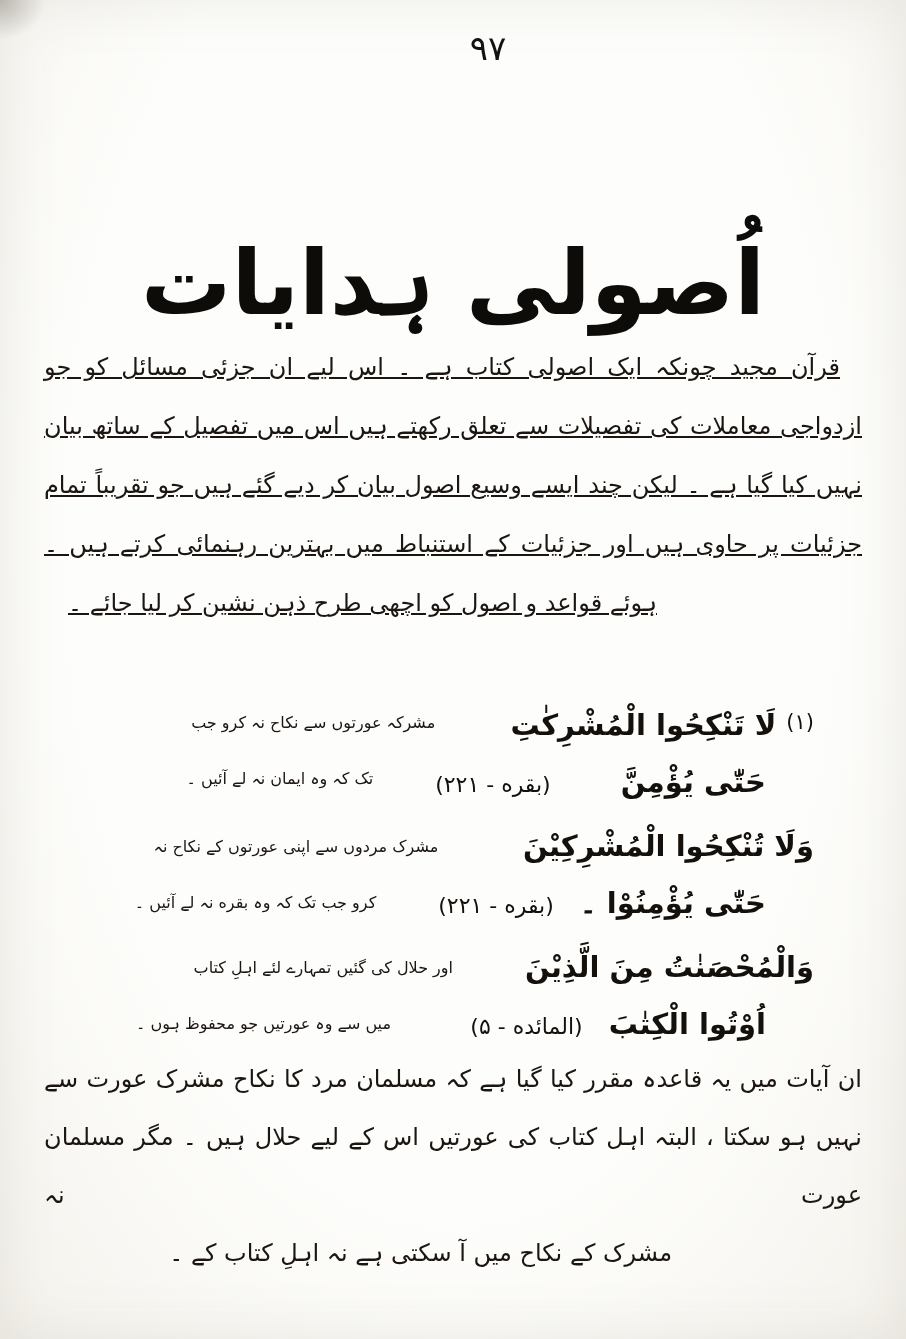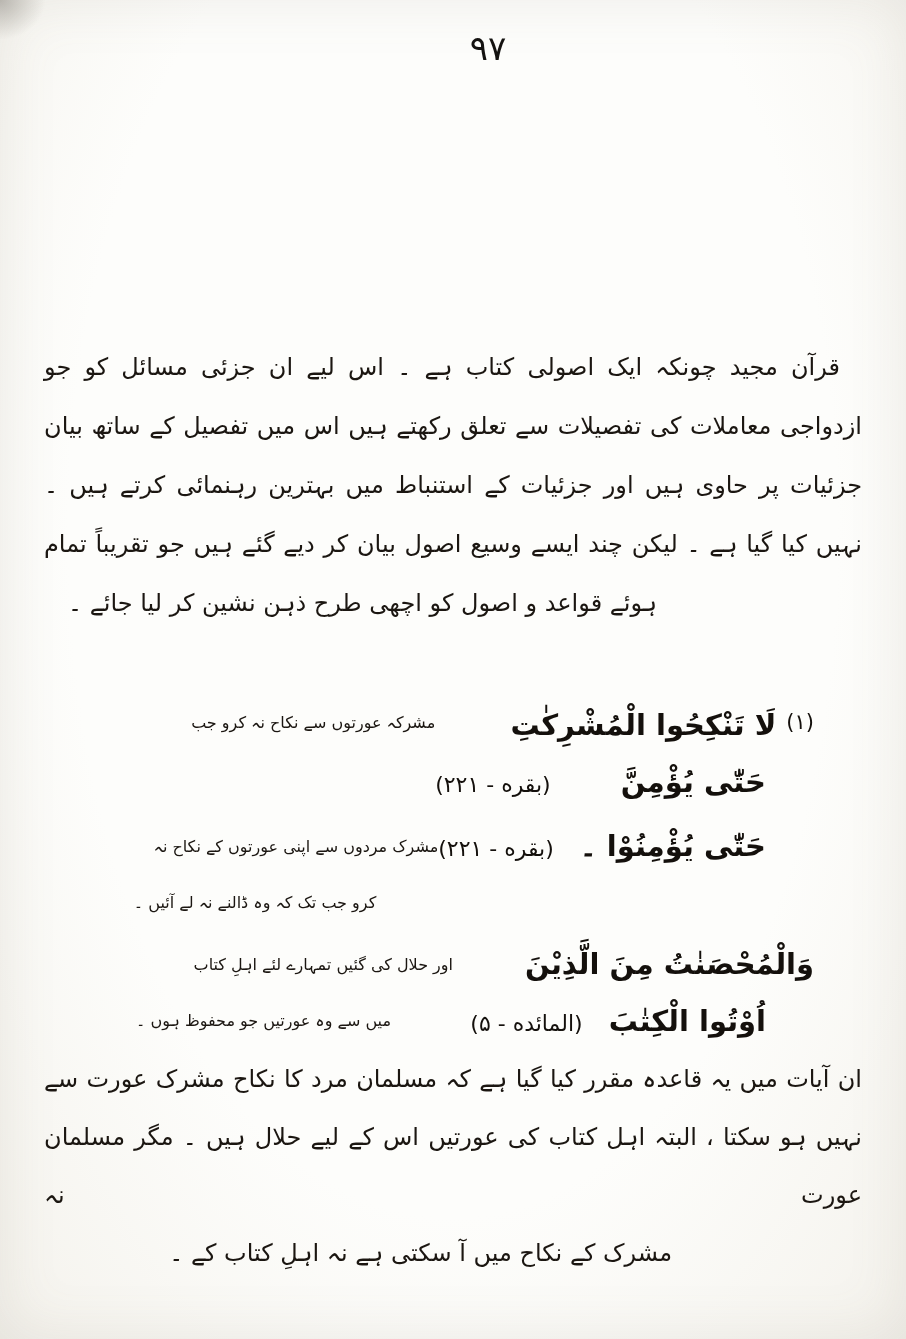--- a/index.html
+++ b/index.html
@@ -40,20 +40,21 @@
     font-weight: bold;
     letter-spacing: 1px;
     color: #0e0c09;
     line-height: 150px;
   }
   .intro-paragraph {
     position: absolute;
     top: 338px;
     right: 44px;
     left: 44px;
+    text-decoration: underline;
   }
   .para-line {
     font-size: 24px;
     line-height: 59px;
     white-space: nowrap;
     text-align: right;
   }
   .jline {
     white-space: normal;
     text-align: justify;
@@ -147,54 +148,59 @@
   }
 </style>
 </head>
 <body>
 
 <div class="scan-page">
   <div class="corner-smudge"></div>
 
   <div class="page-number">۹۷</div>
 
+  <h1 class="page-title">اُصولی ہدایات</h1>
 
   <div class="intro-paragraph">
     <div class="para-line jline first-line">قرآن مجید چونکہ ایک اصولی کتاب ہے ۔ اس لیے ان جزئی مسائل کو جو</div>
     <div class="para-line jline">ازدواجی معاملات کی تفصیلات سے تعلق رکھتے ہیں اس میں تفصیل کے ساتھ بیان</div>
+    <div class="para-line jline">نہیں کیا گیا ہے ۔ لیکن چند ایسے وسیع اصول بیان کر دیے گئے ہیں جو تقریباً تمام</div>
     <div class="para-line jline">جزئیات پر حاوی ہیں اور جزئیات کے استنباط میں بہترین رہنمائی کرتے ہیں ۔</div>
-    <div class="para-line jline">نہیں کیا گیا ہے ۔ لیکن چند ایسے وسیع اصول بیان کر دیے گئے ہیں جو تقریباً تمام</div>
     <div class="para-line intro-last">ہوئے قواعد و اصول کو اچھی طرح ذہن نشین کر لیا جائے ۔</div>
   </div>
 
   <div class="quotes-section">
 
     <div class="quote-row">
       <div class="arabic-col">
         <div class="arabic-line1">
           <span class="quote-marker">(۱)</span><span>لَا تَنْكِحُوا الْمُشْرِكٰتِ</span>
         </div>
         <div class="arabic-line2">
           <span>حَتّٰى يُؤْمِنَّ</span><span class="quote-ref wide">(بقره - ۲۲۱)</span>
         </div>
       </div>
       <div class="urdu-col">
         <div class="urdu-line1">مشرکہ عورتوں سے نکاح نہ کرو جب</div>
+        <div class="urdu-line2">تک کہ وہ ایمان نہ لے آئیں ۔</div>
       </div>
     </div>
 
     <div class="quote-row">
       <div class="arabic-col">
+        <div class="arabic-line1">
+          <span>وَلَا تُنْكِحُوا الْمُشْرِكِيْنَ</span>
+        </div>
         <div class="arabic-line2">
           <span>حَتّٰى يُؤْمِنُوْا ۔</span><span class="quote-ref">(بقره - ۲۲۱)</span>
         </div>
       </div>
       <div class="urdu-col">
         <div class="urdu-line1">مشرک مردوں سے اپنی عورتوں کے نکاح نہ</div>
-        <div class="urdu-line2">کرو جب تک کہ وہ ڈالنے نہ لے آئیں ۔</div>
+        <div class="urdu-line2">کرو جب تک کہ وہ بقره نہ لے آئیں ۔</div>
       </div>
     </div>
 
     <div class="quote-row">
       <div class="arabic-col">
         <div class="arabic-line1">
           <span>وَالْمُحْصَنٰتُ مِنَ الَّذِيْنَ</span>
         </div>
         <div class="arabic-line2">
           <span>اُوْتُوا الْكِتٰبَ</span><span class="quote-ref">(المائده - ۵)</span>

